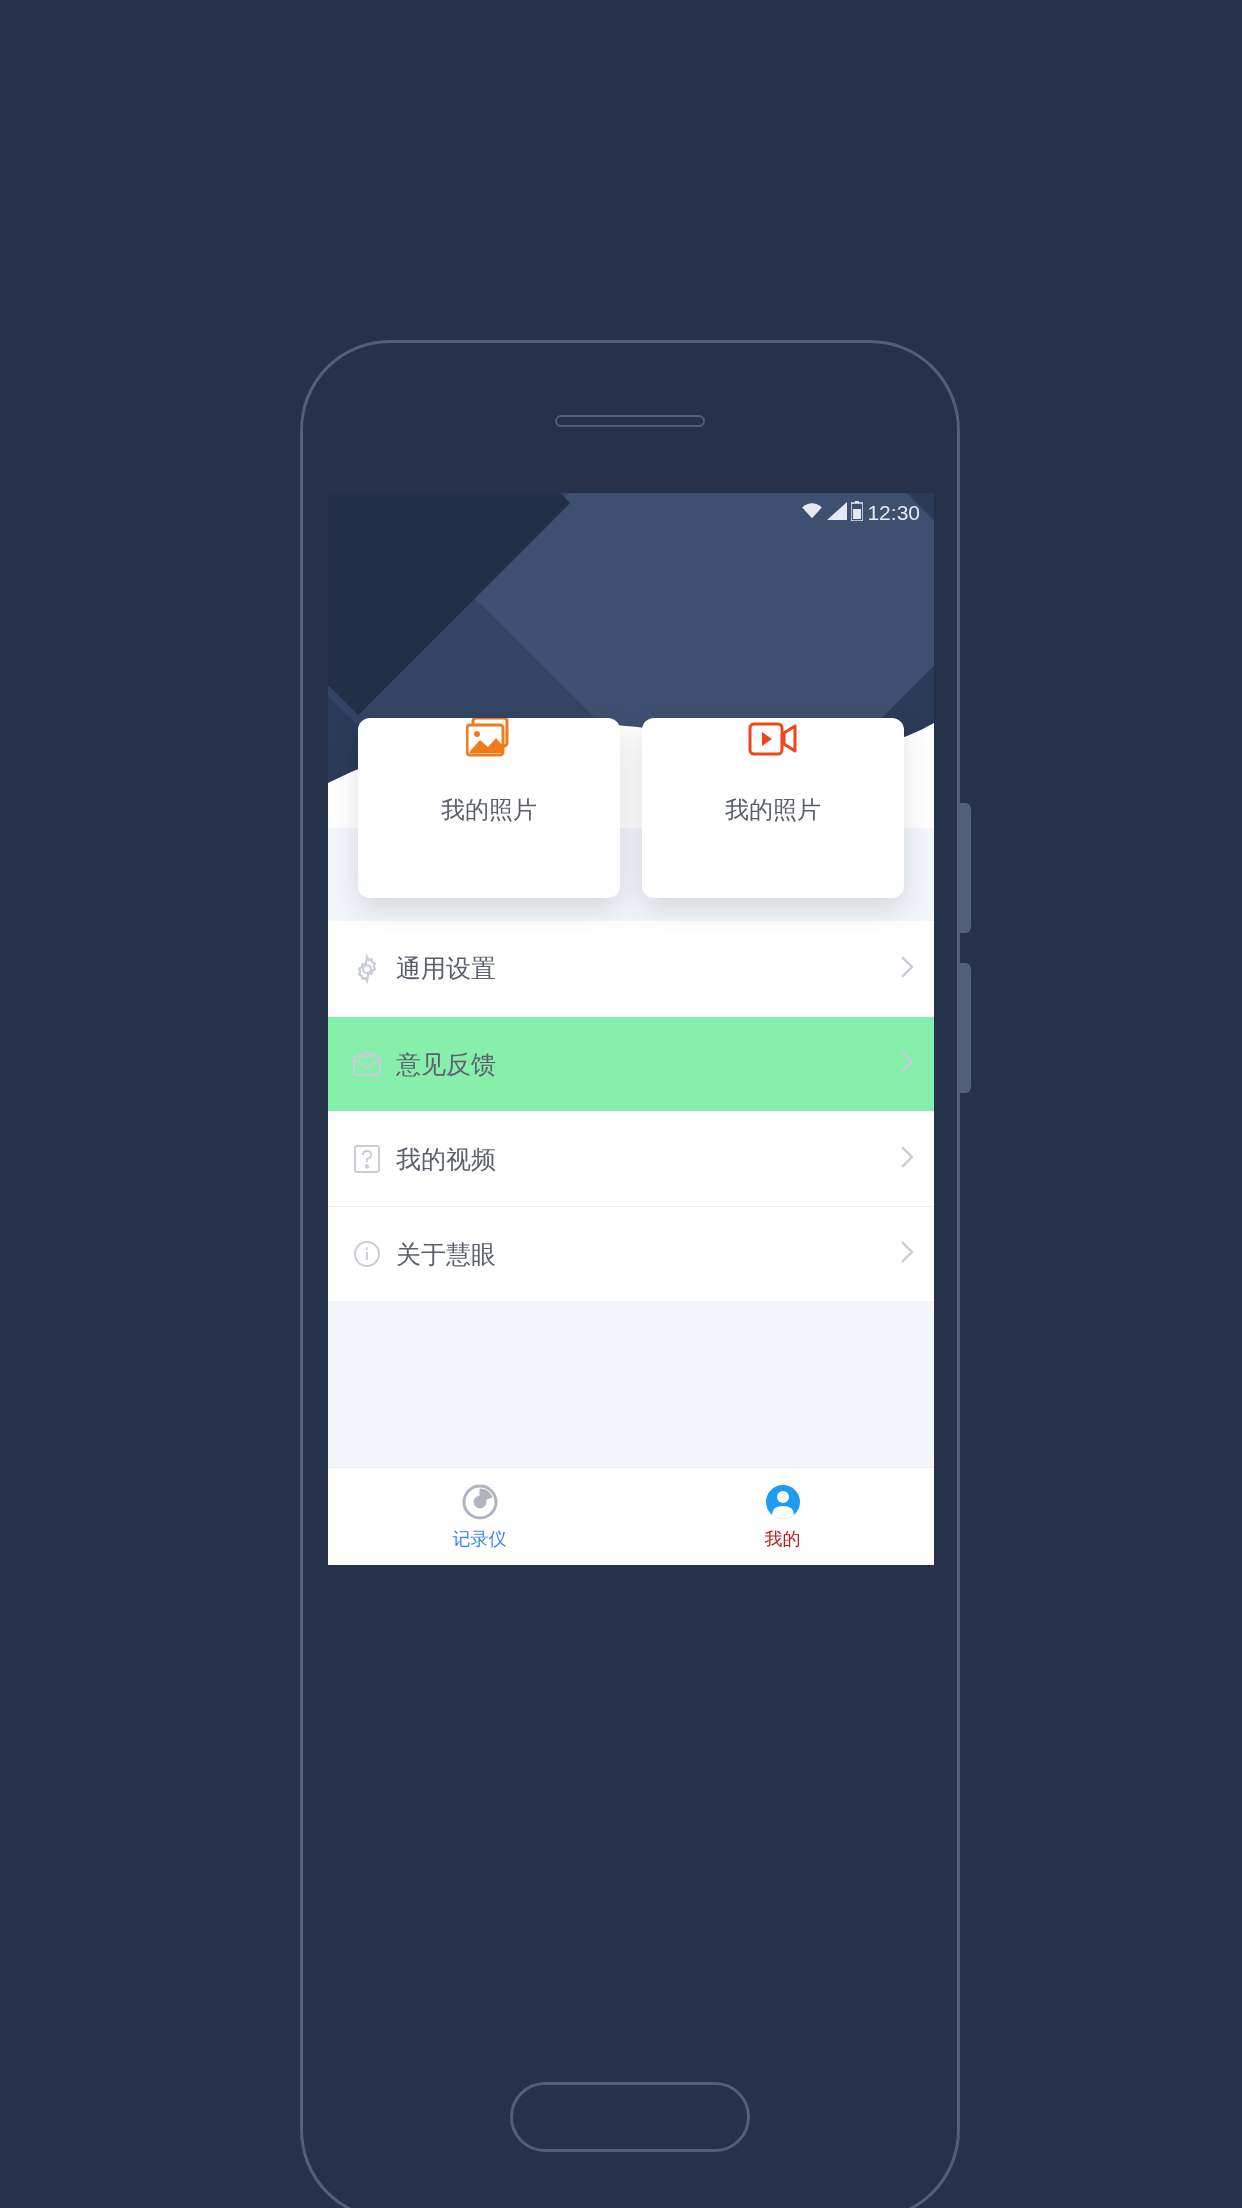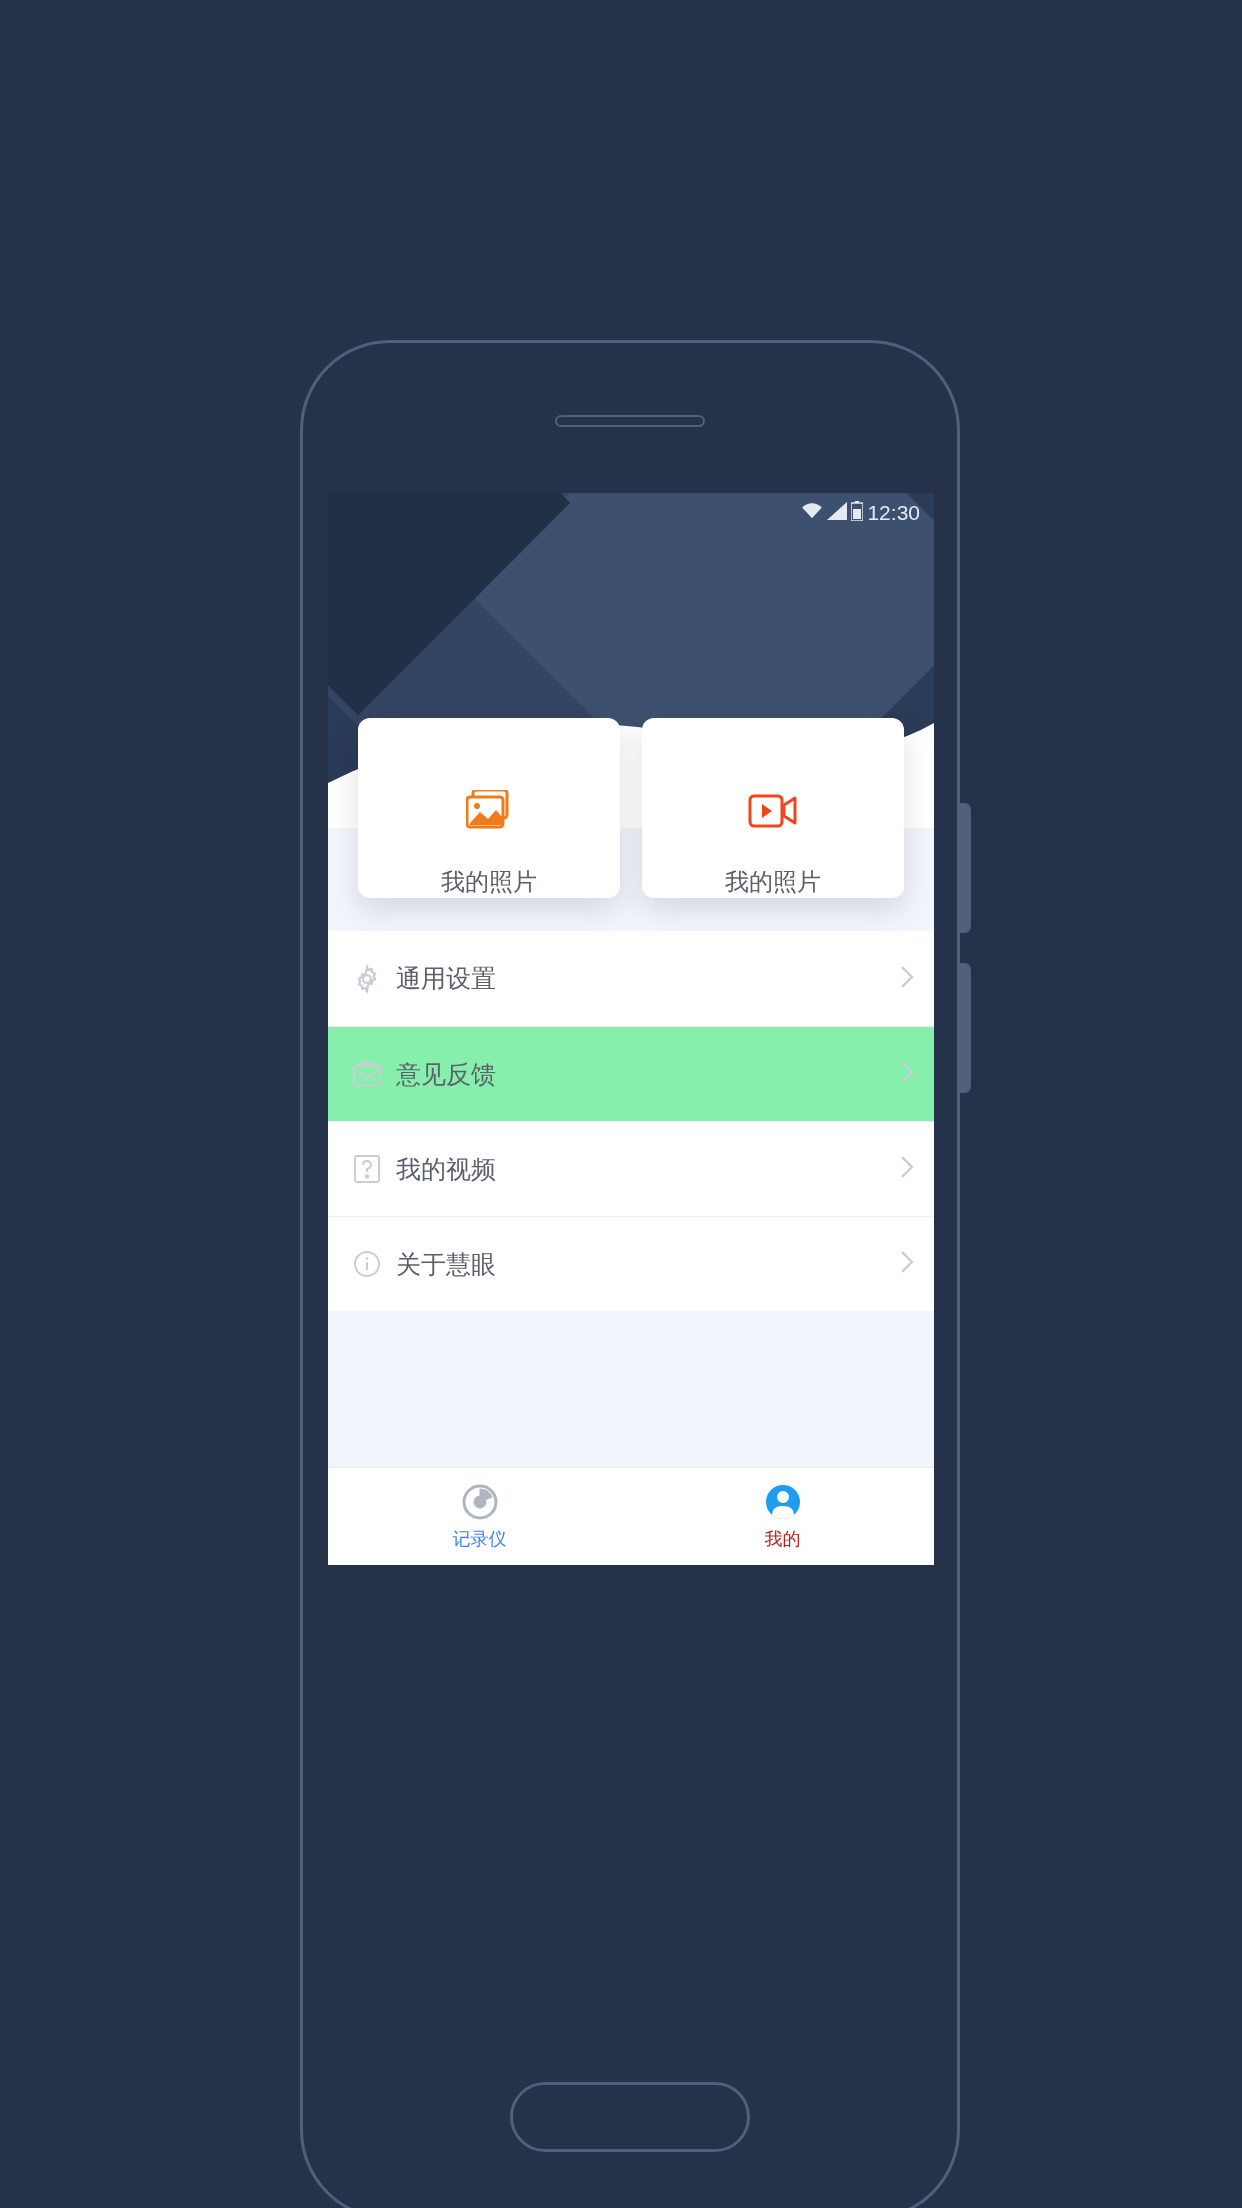--- a/index.html
+++ b/index.html
@@ -160,36 +160,36 @@
       z-index: 10;
     }
     .card {
       flex: 1;
       background: #fff;
       border-radius: 12px;
       height: 180px;
       display: flex;
       flex-direction: column;
       align-items: center;
-      justify-content: flex-end;
+      justify-content: flex-start;
       gap: 32px;
       box-shadow: 0 12px 30px rgba(0,0,0,0.12);
     }
     .card-label {
       color: #5a5f6a;
       font-size: 24px;
     }
     .card-icon {
       color: #f07b1b;
     }
 
     
     .menu-list {
       position: absolute;
-      top: 438px;
+      top: 428px;
       left: 0;
       width: 100%;
       background: #fff;
     }
     .menu-item {
       height: 95px;
       display: flex;
       align-items: center;
       padding: 0 20px 0 18px;
       border-top: 1px solid #eef0f5;

